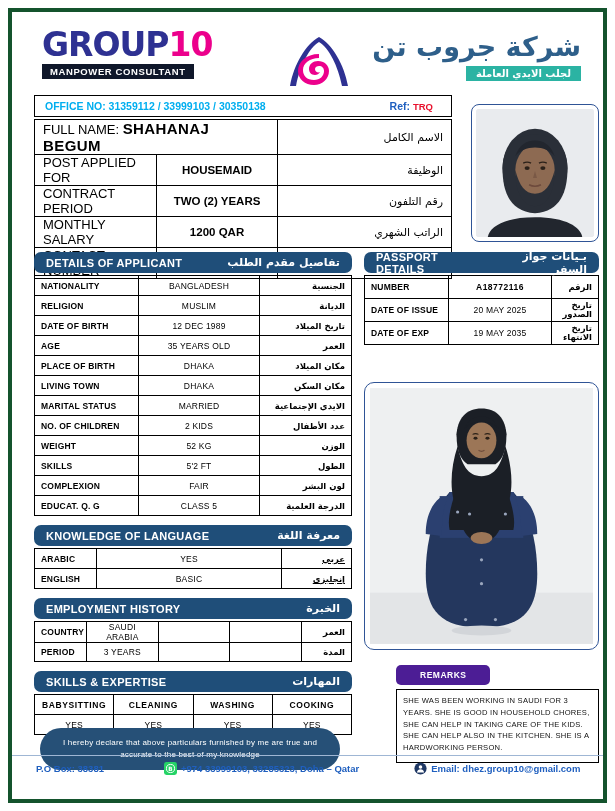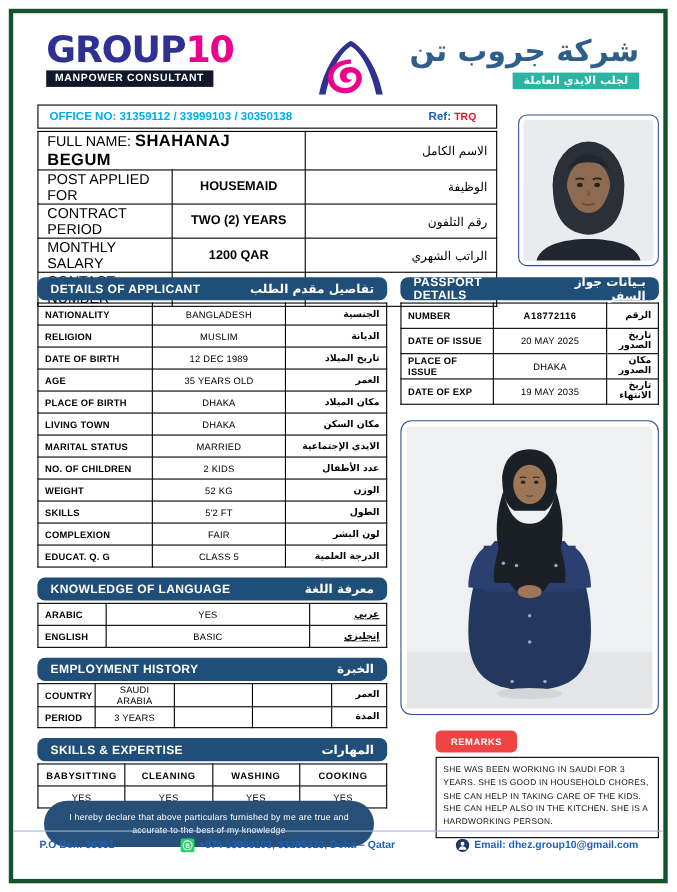--- a/index.html
+++ b/index.html
@@ -107,22 +107,22 @@
   .lang-tbl td.d-lbl { width: 62px; }
   .lang-tbl td.d-ar { width: 70px; text-decoration: underline; }
   .emp-tbl td { height: 19px; }
   .emp-tbl td.d-lbl { width: 52px; }
   .emp-tbl td.d-ar  { width: 50px; }
   .skills-tbl td { text-align: center; font-weight: bold; letter-spacing: 0.6px; }
   .skills-tbl td.sv { font-weight: normal; letter-spacing: 0.3px; }
 
   
   .remarks-wrap { position: absolute; left: 384px; top: 652px; width: 203px; }
-  .remarks-tag { background: #ef4444; color: #fff; font-size: 8.5px; font-weight: bold;
-    letter-spacing: 0.5px; padding: 5px 14px; border-radius: 5px; display: inline-block; }
+  .remarks-tag { background: #4c1d95; color: #fff; font-size: 8.5px; font-weight: bold;
+    letter-spacing: 0.5px; padding: 5px 24px; border-radius: 5px; display: inline-block; }
   .remarks-body { margin-top: 4px; border: 1px solid #000; padding: 5px 6px;
     font-size: 7.6px; line-height: 1.55; letter-spacing: 0.25px; color: #111;
     min-height: 74px; }
 
   
   .declaration {
     position: absolute; left: 28px; top: 716px; width: 300px; padding: 9px 14px;
     background: #265077; color: #fff; border-radius: 22px;
     font-size: 8px; text-align: center; line-height: 1.5; letter-spacing: 0.2px;
   }
@@ -371,25 +371,20 @@
       <tbody id="passport-body">
           <tr>
             <td class="d-lbl">NUMBER</td>
             <td class="d-val pp-num">A18772116</td>
             <td class="d-ar">الرقم</td>
           </tr>
           <tr>
             <td class="d-lbl">DATE OF ISSUE</td>
             <td class="d-val">20 MAY 2025</td>
             <td class="d-ar">تاريخ الصدور</td>
-          </tr>
-          <tr>
-            <td class="d-lbl">PLACE OF ISSUE</td>
-            <td class="d-val">DHAKA</td>
-            <td class="d-ar">مكان الصدور</td>
           </tr>
           <tr>
             <td class="d-lbl">DATE OF EXP</td>
             <td class="d-val">19 MAY 2035</td>
             <td class="d-ar">تاريخ الانتهاء</td>
           </tr>
         </tbody>
     </table>
   </div>
 

